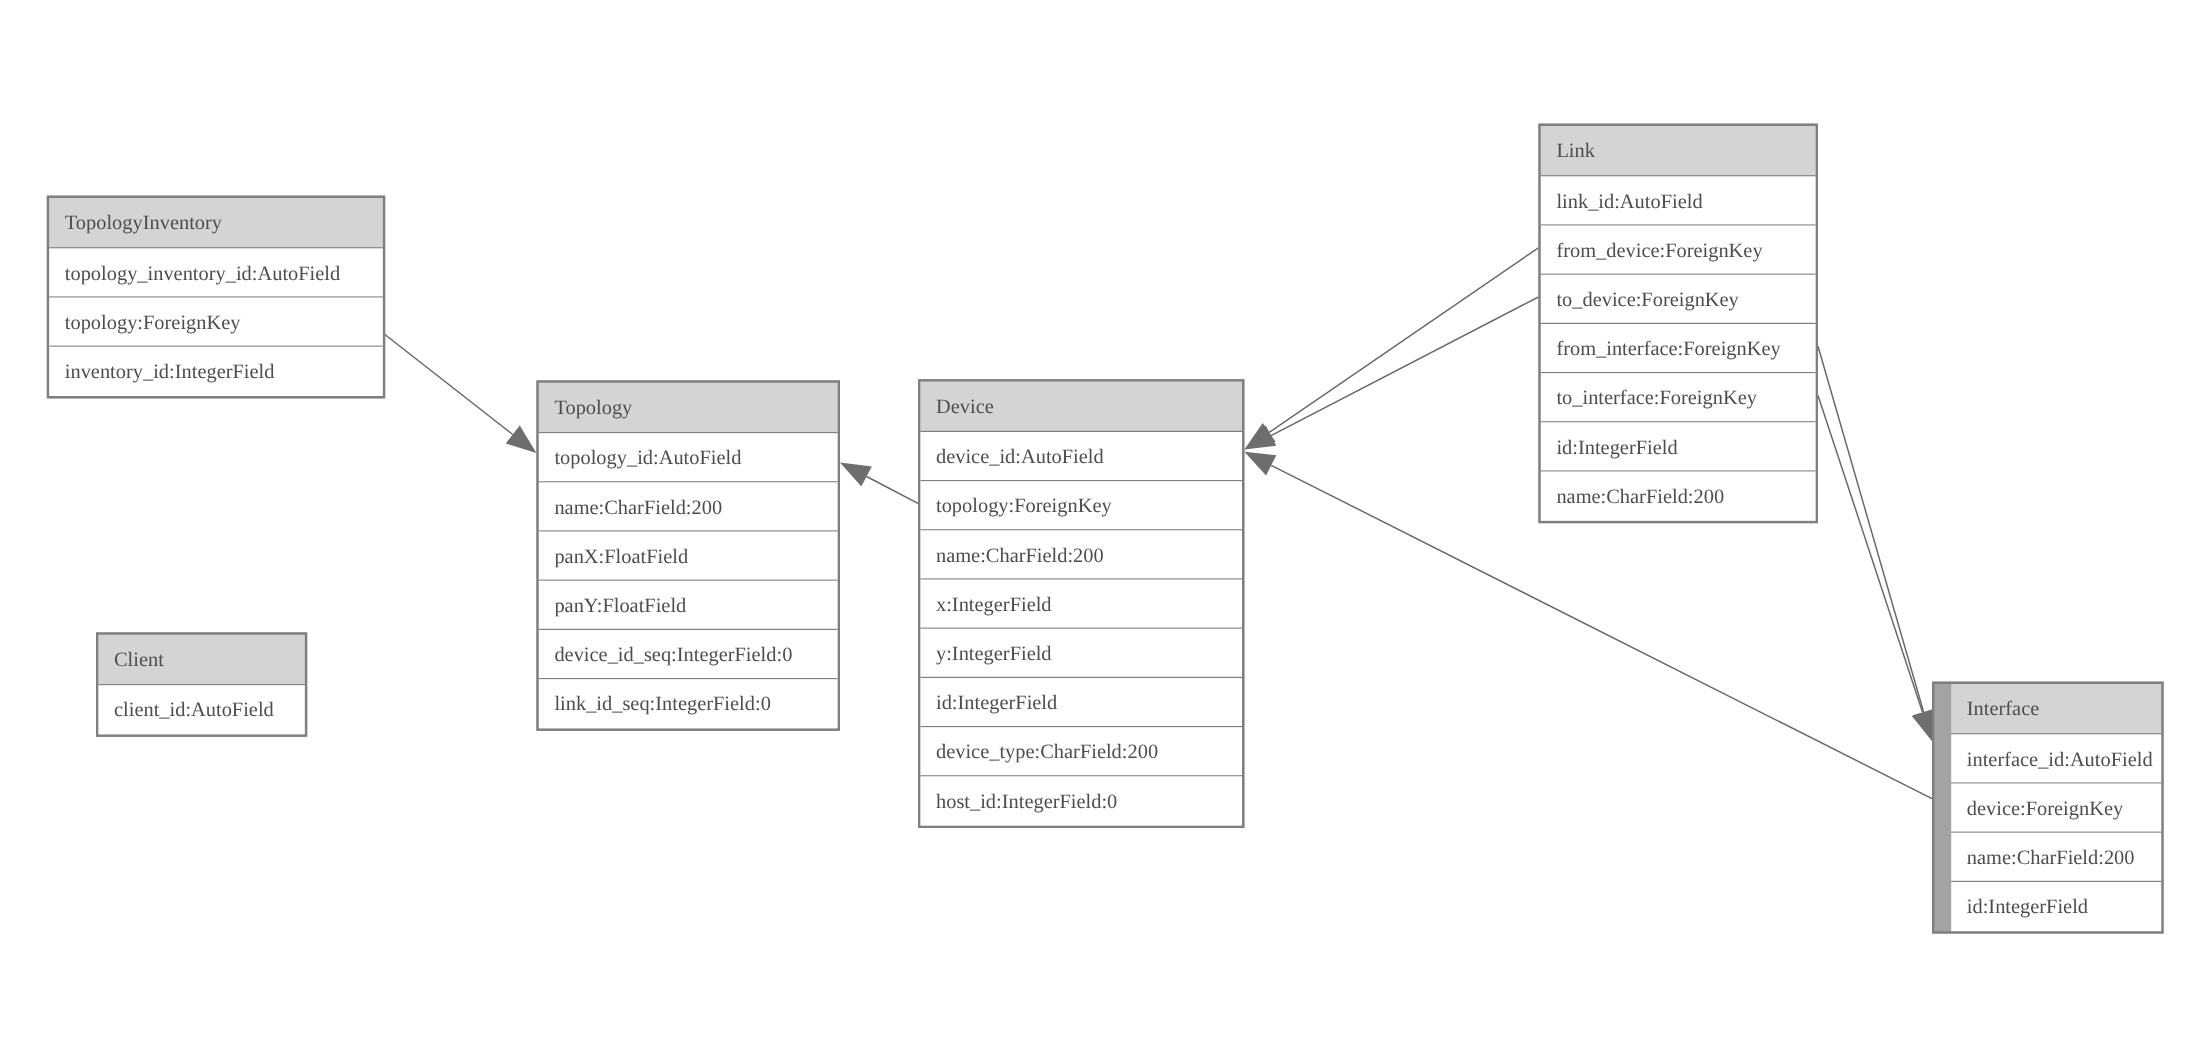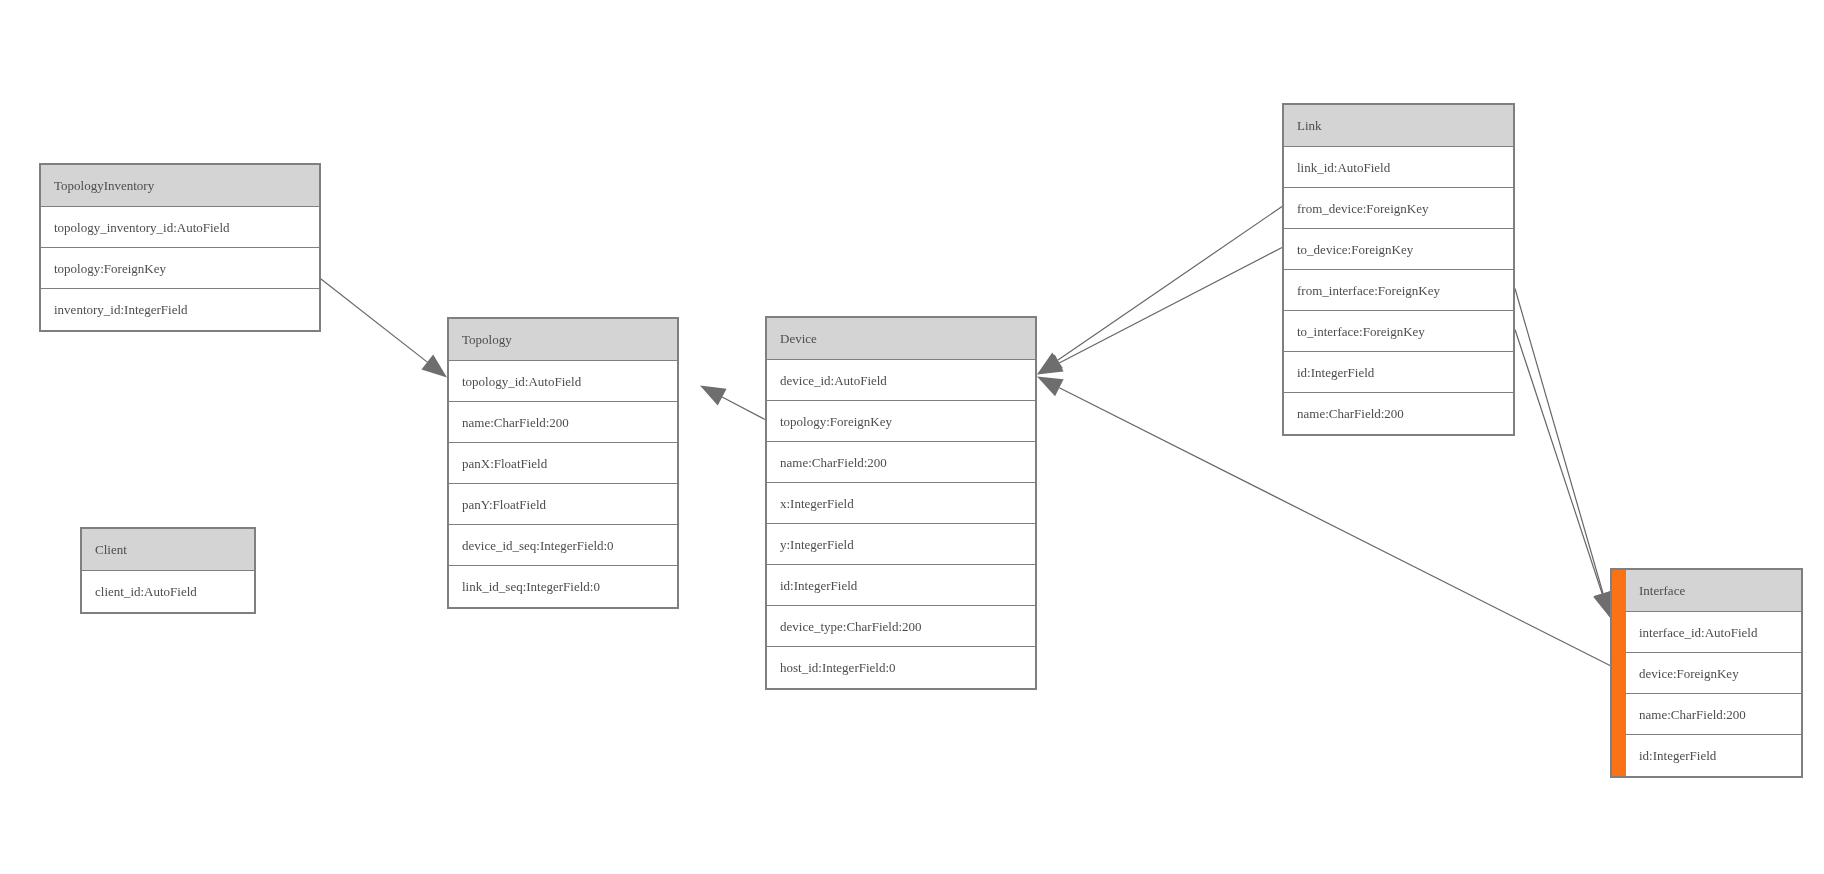--- a/index.html
+++ b/index.html
@@ -18,23 +18,23 @@
     position: absolute;
     left: 0; top: 0;
     width: 1824px;
     height: 874px;
     pointer-events: none;
   }
 
   .entity {
     position: absolute;
     border: 2px solid #7f7f7f;
-    background: #f97316;
+    background: #a3a3a3;
     color: #4d4d4d;
-    font-size: 13px;
+    font-size: 17px;
     line-height: 1;
   }
 
   .entity-header {
     height: 42px;
     background: #d4d4d4;
     border-bottom: 1px solid #7f7f7f;
     display: flex;
     align-items: center;
     padding-left: 13px;
@@ -74,21 +74,21 @@
       <line x1="1515" y1="329.5" x2="1602.168537336049" y2="593.7583026608639" stroke="#666666" stroke-width="1.2"></line>
       <polygon points="1610,617.5 1593.1466923471773,596.7342584731654 1611.1903823249206,590.7823468485625" fill="#6e6e6e"></polygon>
     </svg>
 
 <div class="entity" style="left: 23px; top: 163px; width: 282px; margin-left: 16px;">
       <div class="entity-header">TopologyInventory</div>
       <div class="entity-field">topology_inventory_id:AutoField</div>
       <div class="entity-field">topology:ForeignKey</div>
       <div class="entity-field">inventory_id:IntegerField</div>
     </div>
-    <div class="entity" style="left: 447px; top: 317px; width: 232px;">
+    <div class="entity" style="left: 447px; top: 317px; width: 253px;">
       <div class="entity-header">Topology</div>
       <div class="entity-field">topology_id:AutoField</div>
       <div class="entity-field">name:CharField:200</div>
       <div class="entity-field">panX:FloatField</div>
       <div class="entity-field">panY:FloatField</div>
       <div class="entity-field">device_id_seq:IntegerField:0</div>
       <div class="entity-field">link_id_seq:IntegerField:0</div>
     </div>
     <div class="entity" style="left: 80px; top: 527px; width: 176px;">
       <div class="entity-header">Client</div>

